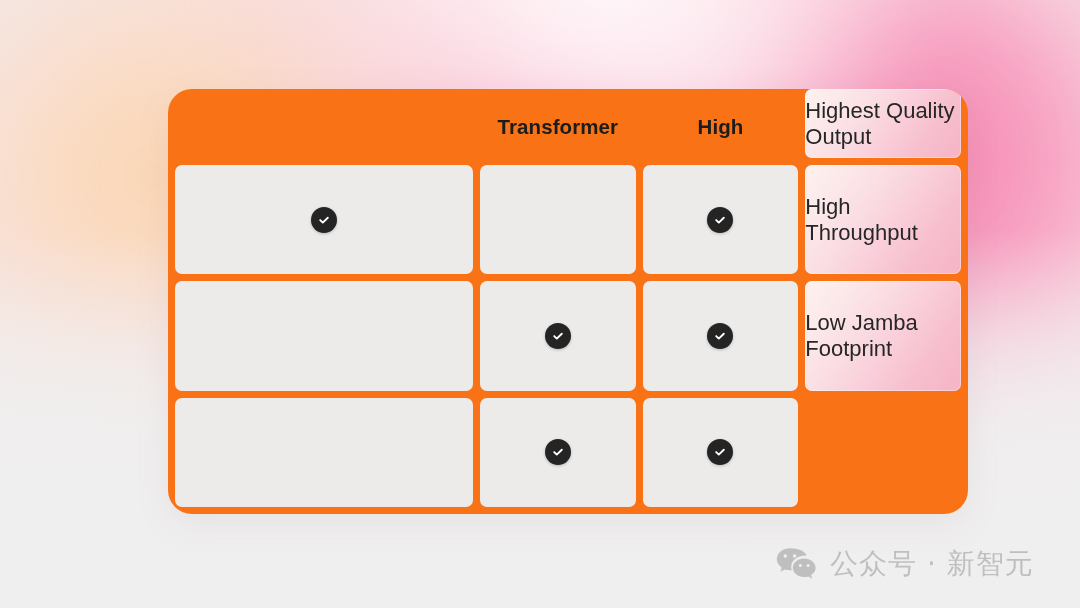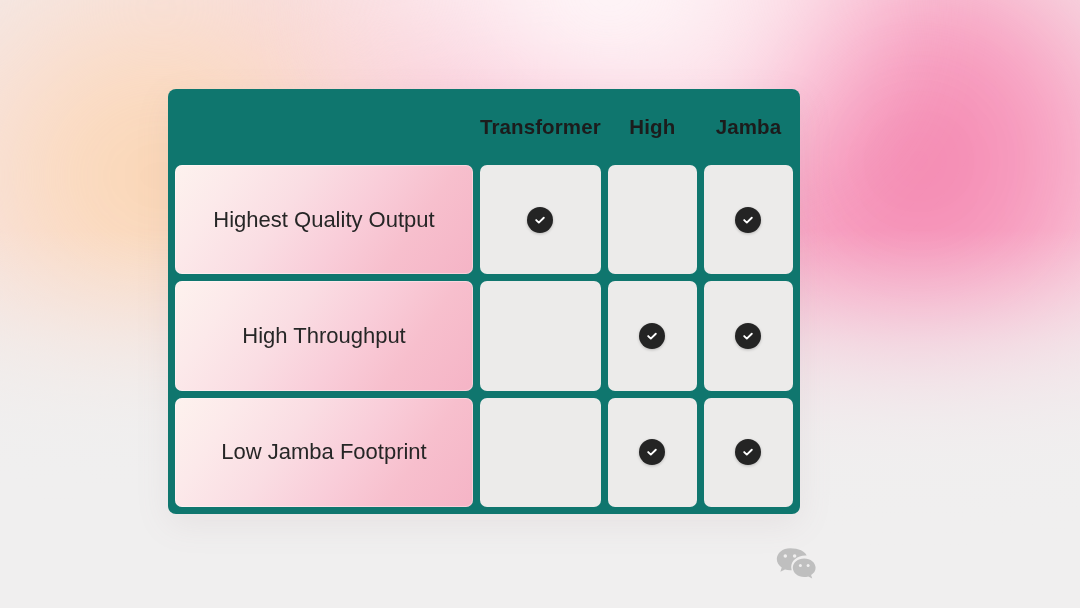--- a/index.html
+++ b/index.html
@@ -71,24 +71,24 @@
                 rgba(240,239,239,0.55) 30%,
                 rgba(240,239,239,0.92) 62%,
                 #f0efef 100%);
   }
 
   
   .card {
     position: absolute;
     left: 168px;
     top: 89px;
-    width: 632px;
+    width: 800px;
     height: 425px;
-    background: #0f766e;
-    border-radius: 8px;
+    background: #f97316;
+    border-radius: 24px;
     box-shadow: 0 10px 34px rgba(150,120,130,0.10);
     overflow: hidden;
   }
 
   .grid {
     position: absolute;
     inset: 0;
     display: grid;
     grid-template-columns: 298px 1fr 1fr 1fr;
     grid-template-rows: 69px 1fr 1fr 1fr;
@@ -187,23 +187,20 @@
   <div class="card">
     <div class="grid">
 
       <div class="hdr-corner"></div>
       <div class="hdr">
         <span>Transformer</span>
       </div>
       <div class="hdr">
         <span>High</span>
       </div>
-      <div class="hdr">
-        <span>Jamba</span>
-      </div>
 
       <div class="feature">
         <span>Highest Quality Output</span>
       </div>
       <div class="cell">
         <span class="check">
           <svg width="14" height="14" viewBox="0 0 14 14">
               <path d="M3.2 7.1 L5.8 9.6 L10.8 4.7" fill="none" stroke="#ffffff" stroke-width="1.9" stroke-linecap="round" stroke-linejoin="round"></path>
             </svg>
         </span>
@@ -268,15 +265,16 @@
     <span class="wm-icon">
       <svg width="42" height="36" viewBox="0 0 42 36">
         <path d="M15.2 2.2 C7.6 2.2 1.8 7.1 1.8 13.1 c0 3.4 1.9 6.5 4.9 8.5 l-1.3 4.2 4.6 -2.4 c1.6 0.5 3.4 0.8 5.2 0.8 0.5 0 1 0 1.5 -0.07 -0.3 -1 -0.5 -2 -0.5 -3.1 0 -6.4 6.2 -11.6 13.9 -11.6 0.5 0 1 0.02 1.5 0.07 C30.3 5.3 23.6 2.2 15.2 2.2 Z" fill="#bfbfbf"></path>
         <circle cx="10.3" cy="10.1" r="1.75" fill="#f0efef"></circle>
         <circle cx="19.6" cy="10.1" r="1.75" fill="#f0efef"></circle>
         <path d="M40.6 21.8 c0 -5.1 -5.1 -9.3 -11.4 -9.3 -6.3 0 -11.4 4.2 -11.4 9.3 0 5.1 5.1 9.3 11.4 9.3 1.4 0 2.8 -0.2 4.1 -0.6 l3.9 2.1 -1.1 -3.5 c2.7 -1.7 4.5 -4.3 4.5 -7.3 Z" fill="#bfbfbf"></path>
         <circle cx="25.4" cy="19.4" r="1.5" fill="#f0efef"></circle>
         <circle cx="33.1" cy="19.4" r="1.5" fill="#f0efef"></circle>
       </svg>
     </span>
+    <span class="wm-text">公众号 · 新智元</span>
   </div>
 
 </div>
 
 </body></html>

